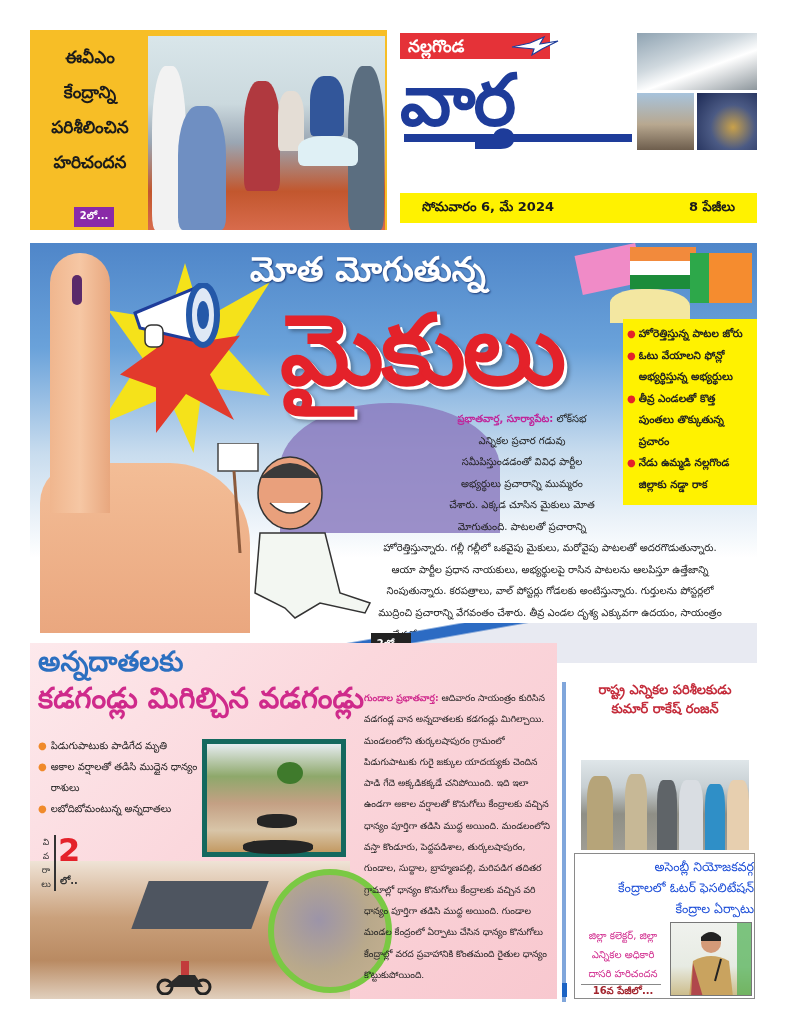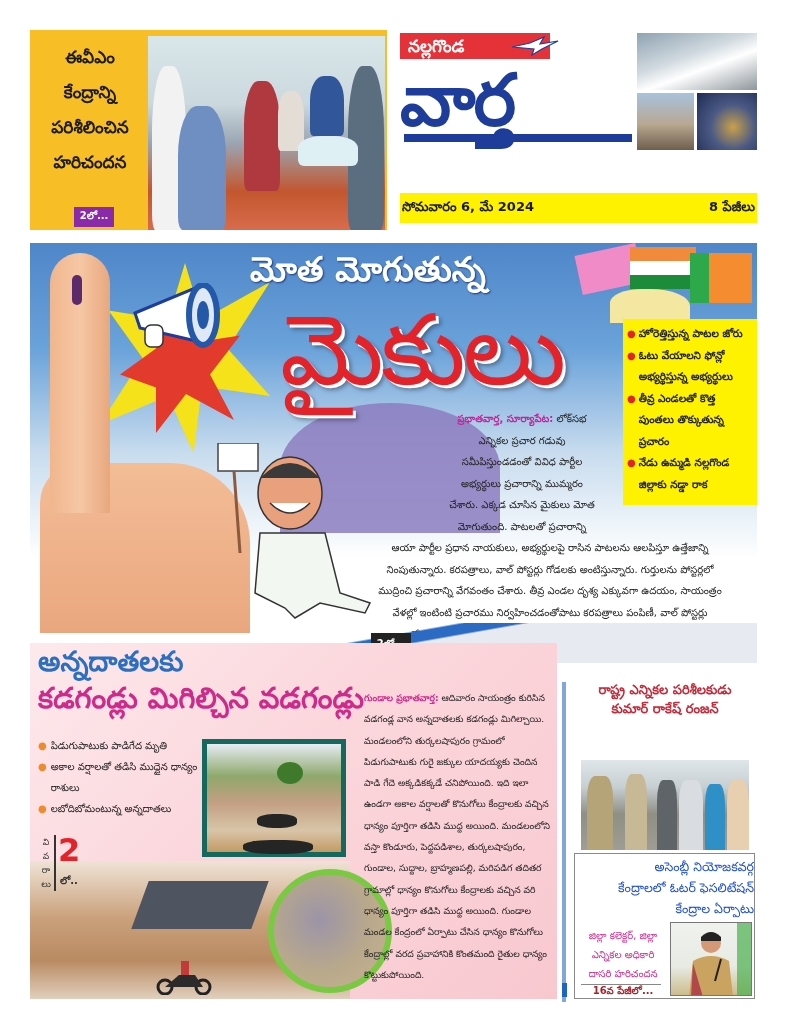--- a/index.html
+++ b/index.html
@@ -15,35 +15,35 @@
   
   .masthead { position: absolute; left: 400px; top: 30px; width: 357px; height: 200px; }
   .brand-top { position: absolute; left: 0; top: 3px; width: 150px; height: 26px; background: #e53238; color: #fff; font-weight: bold; font-size: 17px; padding-left: 8px; line-height: 26px; }
   .bird-icon { position: absolute; left: 110px; top: 5px; width: 50px; height: 22px; }
   .brand-main { position: absolute; left: 0; top: 30px; width: 230px; height: 80px; color: #1e3c9a; font-weight: bold; font-size: 72px; line-height: 80px; letter-spacing: -2px; }
   .brand-underline { position: absolute; left: 4px; top: 104px; width: 228px; height: 8px; background: #1e3c9a; }
   .brand-photo1 { position: absolute; left: 237px; top: 3px; width: 120px; height: 57px; background: linear-gradient(160deg, #8fa3b2 0%, #cfd8de 40%, #ffffff 60%, #8d969c 100%); }
   .brand-photo2 { position: absolute; left: 237px; top: 63px; width: 57px; height: 57px; background: linear-gradient(180deg, #a7c3dc 0%, #b8a890 55%, #6e5e4d 100%); }
   .brand-photo3 { position: absolute; left: 297px; top: 63px; width: 60px; height: 57px; background: radial-gradient(circle at 60% 60%, #c9a14a 0%, #4b5a84 45%, #1d2a55 100%); }
   .region-bar { position: absolute; left: 0; top: 123px; width: 357px; height: 36px; background: #e53238; color: #fff; font-weight: bold; font-size: 15px; line-height: 36px; padding-left: 6px; white-space: nowrap; }
-  .date-bar { position: absolute; left: 0; top: 163px; width: 357px; height: 30px; background: #fff200; display: flex; justify-content: space-between; align-items: center; padding: 0 2px; font-weight: bold; font-size: 13px; }
+  .date-bar { position: absolute; left: 0; top: 163px; width: 357px; height: 30px; background: #fff200; display: flex; justify-content: space-between; align-items: center; padding: 0 22px; font-weight: bold; font-size: 13px; }
 
   
   .main-story { position: absolute; left: 30px; top: 243px; width: 727px; height: 420px; overflow: hidden; background: linear-gradient(180deg, #4f86c9 0%, #6aa2da 25%, #c8dcee 50%, #ffffff 75%, #ffffff 100%); }
   .main-bottom-band { position: absolute; left: 0; top: 380px; width: 727px; height: 60px; background: linear-gradient(170deg, transparent 40%, #2c6bc3 41%, #2c6bc3 46%, #e8eaf2 47%); }
   .finger { position: absolute; left: 20px; top: 10px; width: 60px; height: 260px; background: linear-gradient(90deg, #f0b68e, #f6c7a4, #e8a77e); border-radius: 30px 30px 0 0; }
   .palm { position: absolute; left: 10px; top: 220px; width: 210px; height: 170px; background: linear-gradient(180deg, #f3bd96, #eaa77f); border-radius: 40px 80px 0 0; }
   .nail-ink { position: absolute; left: 42px; top: 32px; width: 10px; height: 30px; background: #5a2a6a; border-radius: 5px; }
   .burst { position: absolute; left: 70px; top: 20px; width: 170px; height: 190px; background: #f5e21a; clip-path: polygon(50% 0, 60% 30%, 100% 10%, 75% 45%, 100% 70%, 60% 65%, 55% 100%, 40% 70%, 0 85%, 25% 50%, 5% 25%, 40% 30%); }
   .burst-red { position: absolute; left: 90px; top: 60px; width: 120px; height: 130px; background: #e23a2c; clip-path: polygon(50% 0, 65% 30%, 100% 25%, 75% 55%, 95% 90%, 55% 70%, 30% 100%, 30% 65%, 0 55%, 30% 35%); }
   .megaphone { position: absolute; left: 95px; top: 40px; width: 110px; height: 70px; }
   .candidate { position: absolute; left: 170px; top: 200px; width: 200px; height: 180px; }
   .crowd { position: absolute; left: 250px; top: 160px; width: 220px; height: 130px; background: #8c7cc0; border-radius: 50% 50% 0 0; opacity: 0.85; }
   .kicker { position: absolute; left: 220px; top: 6px; font-size: 34px; font-weight: bold; color: #ffffff; text-shadow: 1px 1px 2px #1f3c78; white-space: nowrap; }
-  .headline { position: absolute; left: 250px; top: 52px; font-size: 98px; font-weight: normal; color: #e4222a; line-height: 110px; letter-spacing: -3px; text-shadow: 3px 3px 0 #ffffff, 5px 5px 4px rgba(0,0,0,0.35); white-space: nowrap; }
+  .headline { position: absolute; left: 250px; top: 52px; font-size: 98px; font-weight: bold; color: #e4222a; line-height: 110px; letter-spacing: -3px; text-shadow: 3px 3px 0 #ffffff, 5px 5px 4px rgba(0,0,0,0.35); white-space: nowrap; }
   .flags { position: absolute; left: 540px; top: 0; width: 187px; height: 80px; }
   .flag { position: absolute; }
   .highlights { position: absolute; left: 593px; top: 76px; width: 134px; height: 186px; background: #fff200; padding: 4px 4px; }
   .hl-item { display: flex; font-size: 10.5px; font-weight: bold; line-height: 21.5px; color: #222; }
   .hl-bullet { color: #e4222a; margin-right: 3px; font-size: 10px; flex: 0 0 auto; }
   .byline-block { position: absolute; left: 392px; top: 165px; width: 200px; text-align: center; font-size: 10px; line-height: 21.5px; color: #222; }
   .byline-source { color: #c0259a; font-weight: bold; }
   .body-block { position: absolute; left: 330px; top: 294px; width: 380px; text-align: center; font-size: 10px; line-height: 21.7px; color: #222; }
   .main-ref { position: absolute; left: 341px; top: 390px; width: 40px; height: 24px; background: #222; color: #fff; font-size: 10px; font-weight: bold; display: flex; align-items: center; justify-content: center; }
 
@@ -175,20 +175,21 @@
   <div class="byline-block">
     <div><span class="byline-source">ప్రభాతవార్త, సూర్యాపేట:</span> <span>లోక్‌సభ</span></div>
     <div>ఎన్నికల ప్రచార గడువు</div>
     <div>సమీపిస్తుండడంతో వివిధ పార్టీల</div>
     <div>అభ్యర్థులు ప్రచారాన్ని ముమ్మరం</div>
     <div>చేశారు. ఎక్కడ చూసిన మైకులు మోత</div>
     <div>మోగుతుంది. పాటలతో ప్రచారాన్ని</div>
   </div>
 
   <div class="body-block">
+    <div>హోరెత్తిస్తున్నారు. గల్లీ గల్లీలో ఒకవైపు మైకులు, మరోవైపు పాటలతో అదరగొడుతున్నారు.</div>
     <div>ఆయా పార్టీల ప్రధాన నాయకులు, అభ్యర్థులపై రాసిన పాటలను ఆలపిస్తూ ఉత్తేజాన్ని</div>
     <div>నింపుతున్నారు. కరపత్రాలు, వాల్ పోస్టర్లు గోడలకు అంటిస్తున్నారు. గుర్తులను పోస్టర్లలో</div>
     <div>ముద్రించి ప్రచారాన్ని వేగవంతం చేశారు. తీవ్ర ఎండల దృశ్య ఎక్కువగా ఉదయం, సాయంత్రం</div>
     <div>వేళల్లో ఇంటింటి ప్రచారము నిర్వహించడంతోపాటు కరపత్రాలు పంపిణీ, వాల్ పోస్టర్లు</div>
     <div>గోడలకు అంటించడం, ఇంటింటికి తిరిగి గుర్తులు చూపిస్తూ ఓట్లు వేయాలని</div>
 
   </div>
 
   <div class="main-bottom-band"></div>
   <div class="main-ref">2లో...</div>

